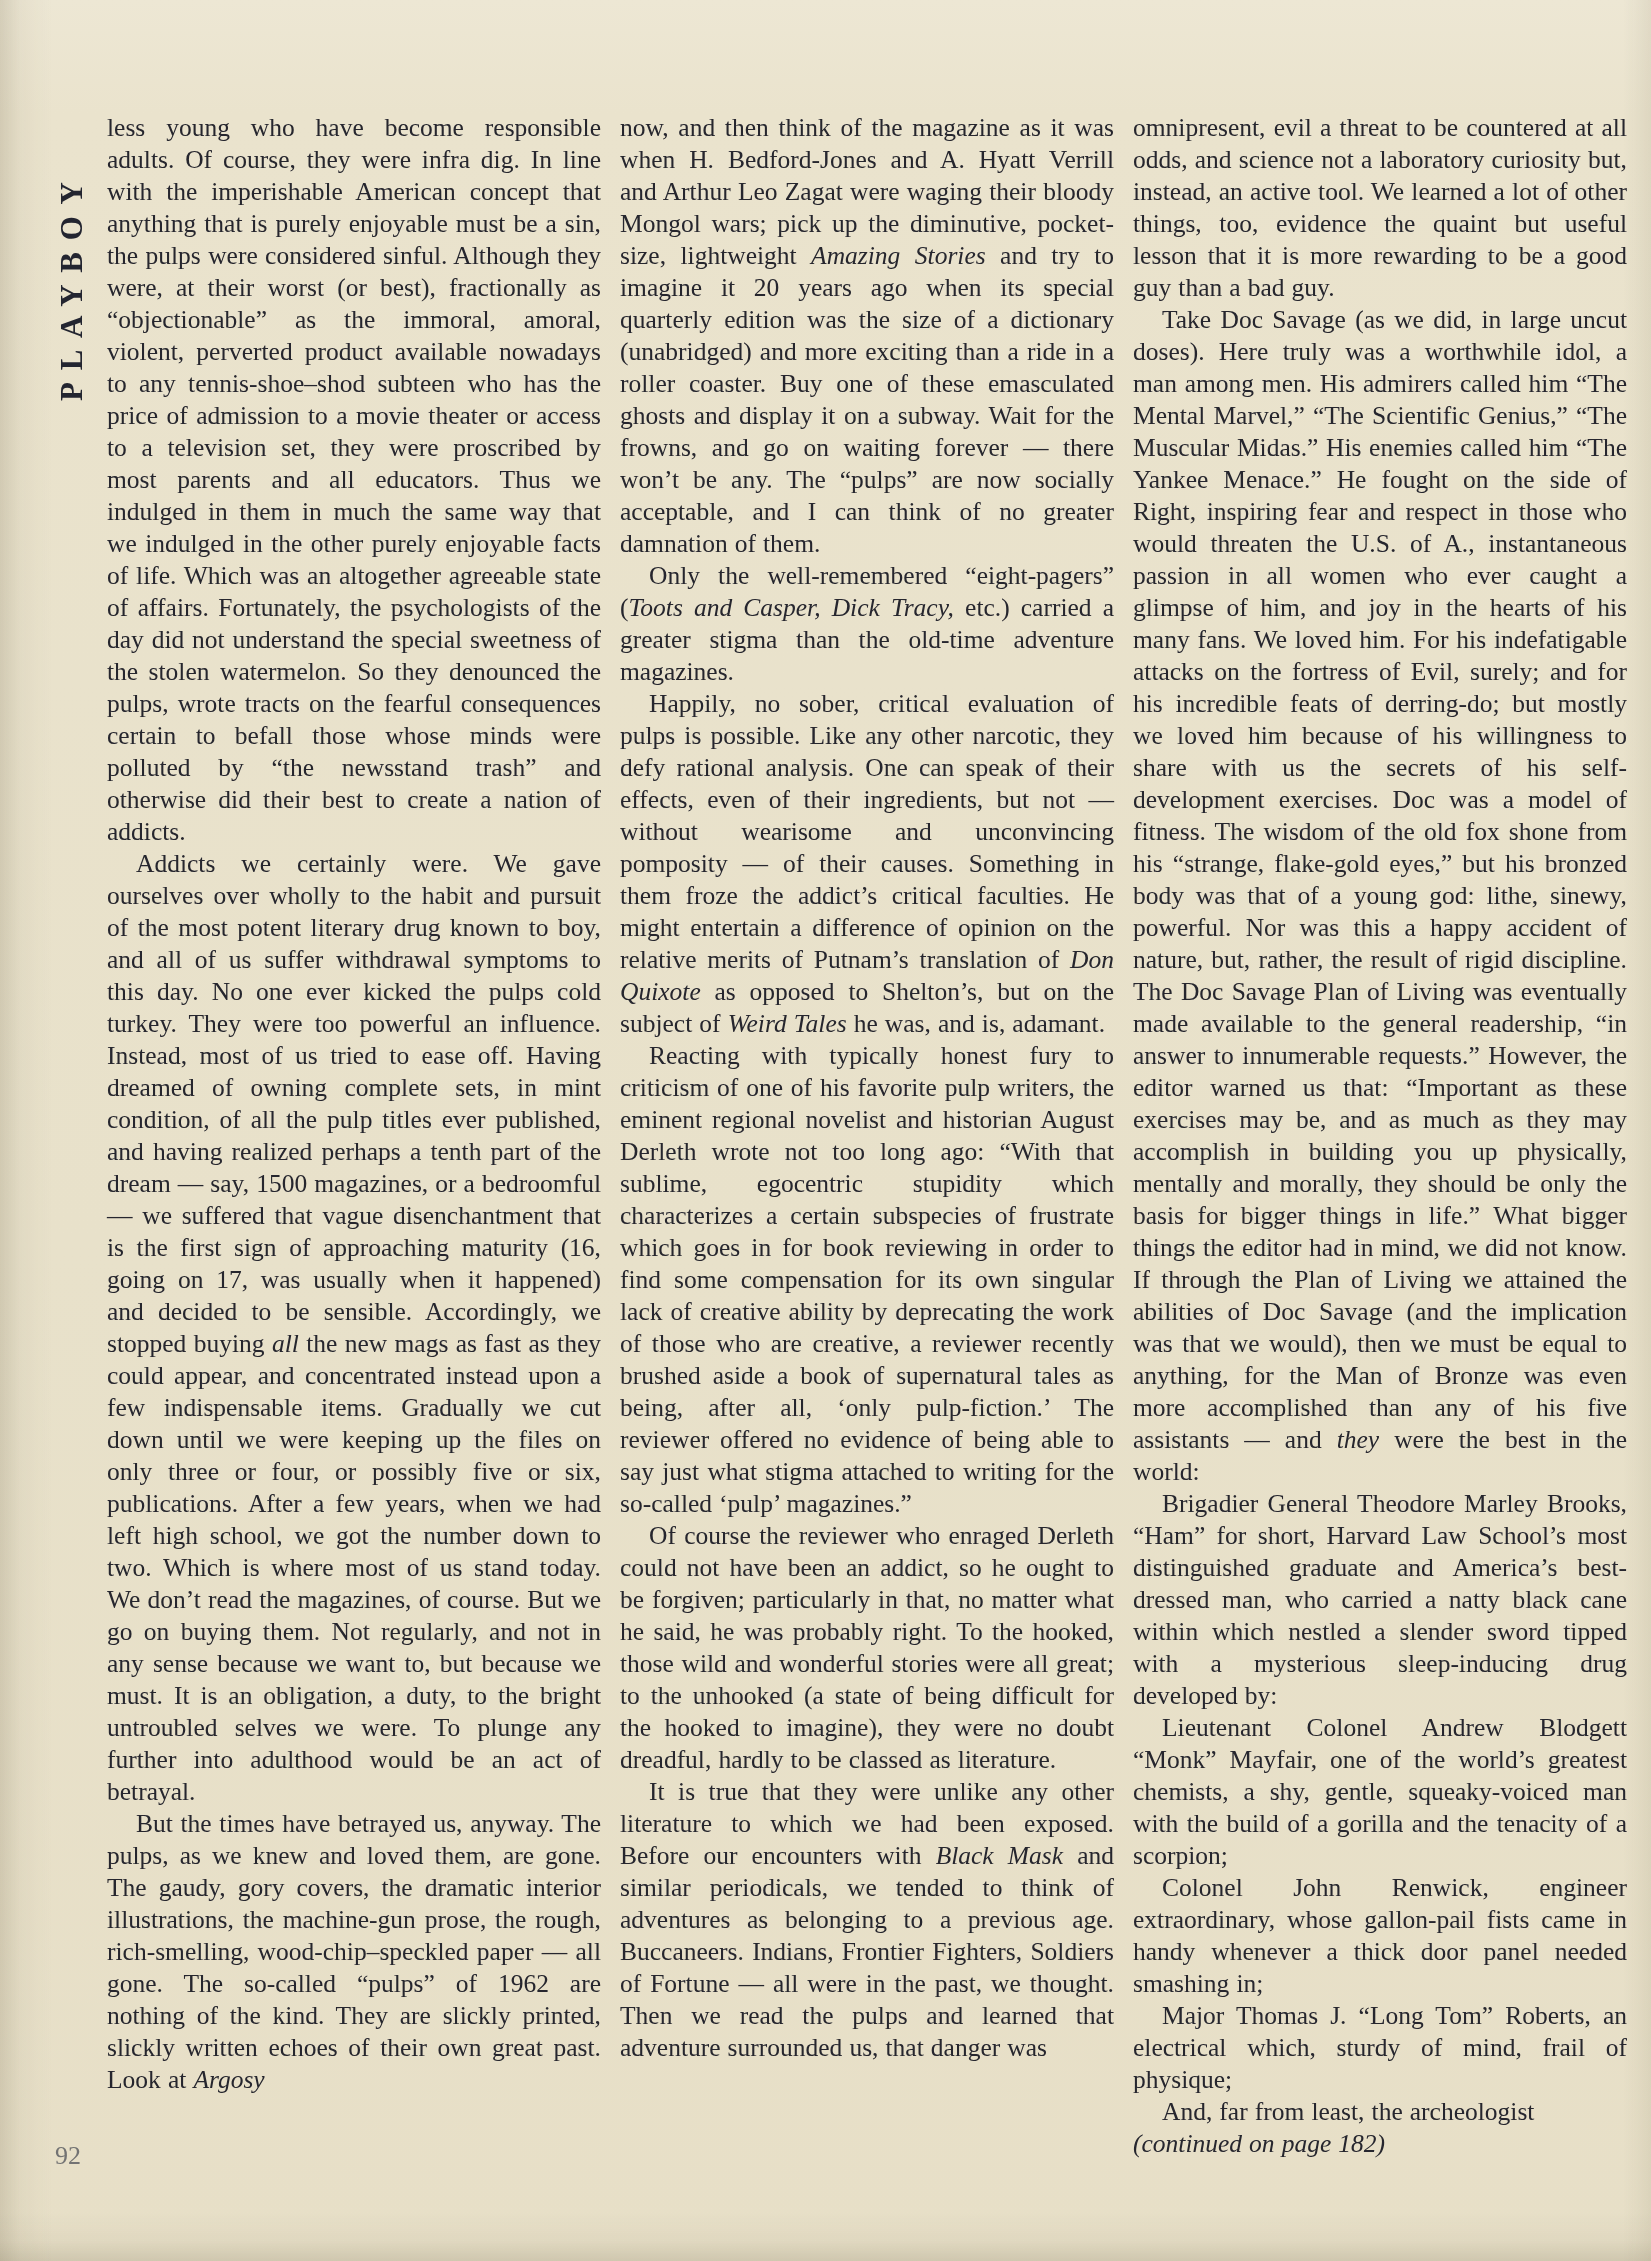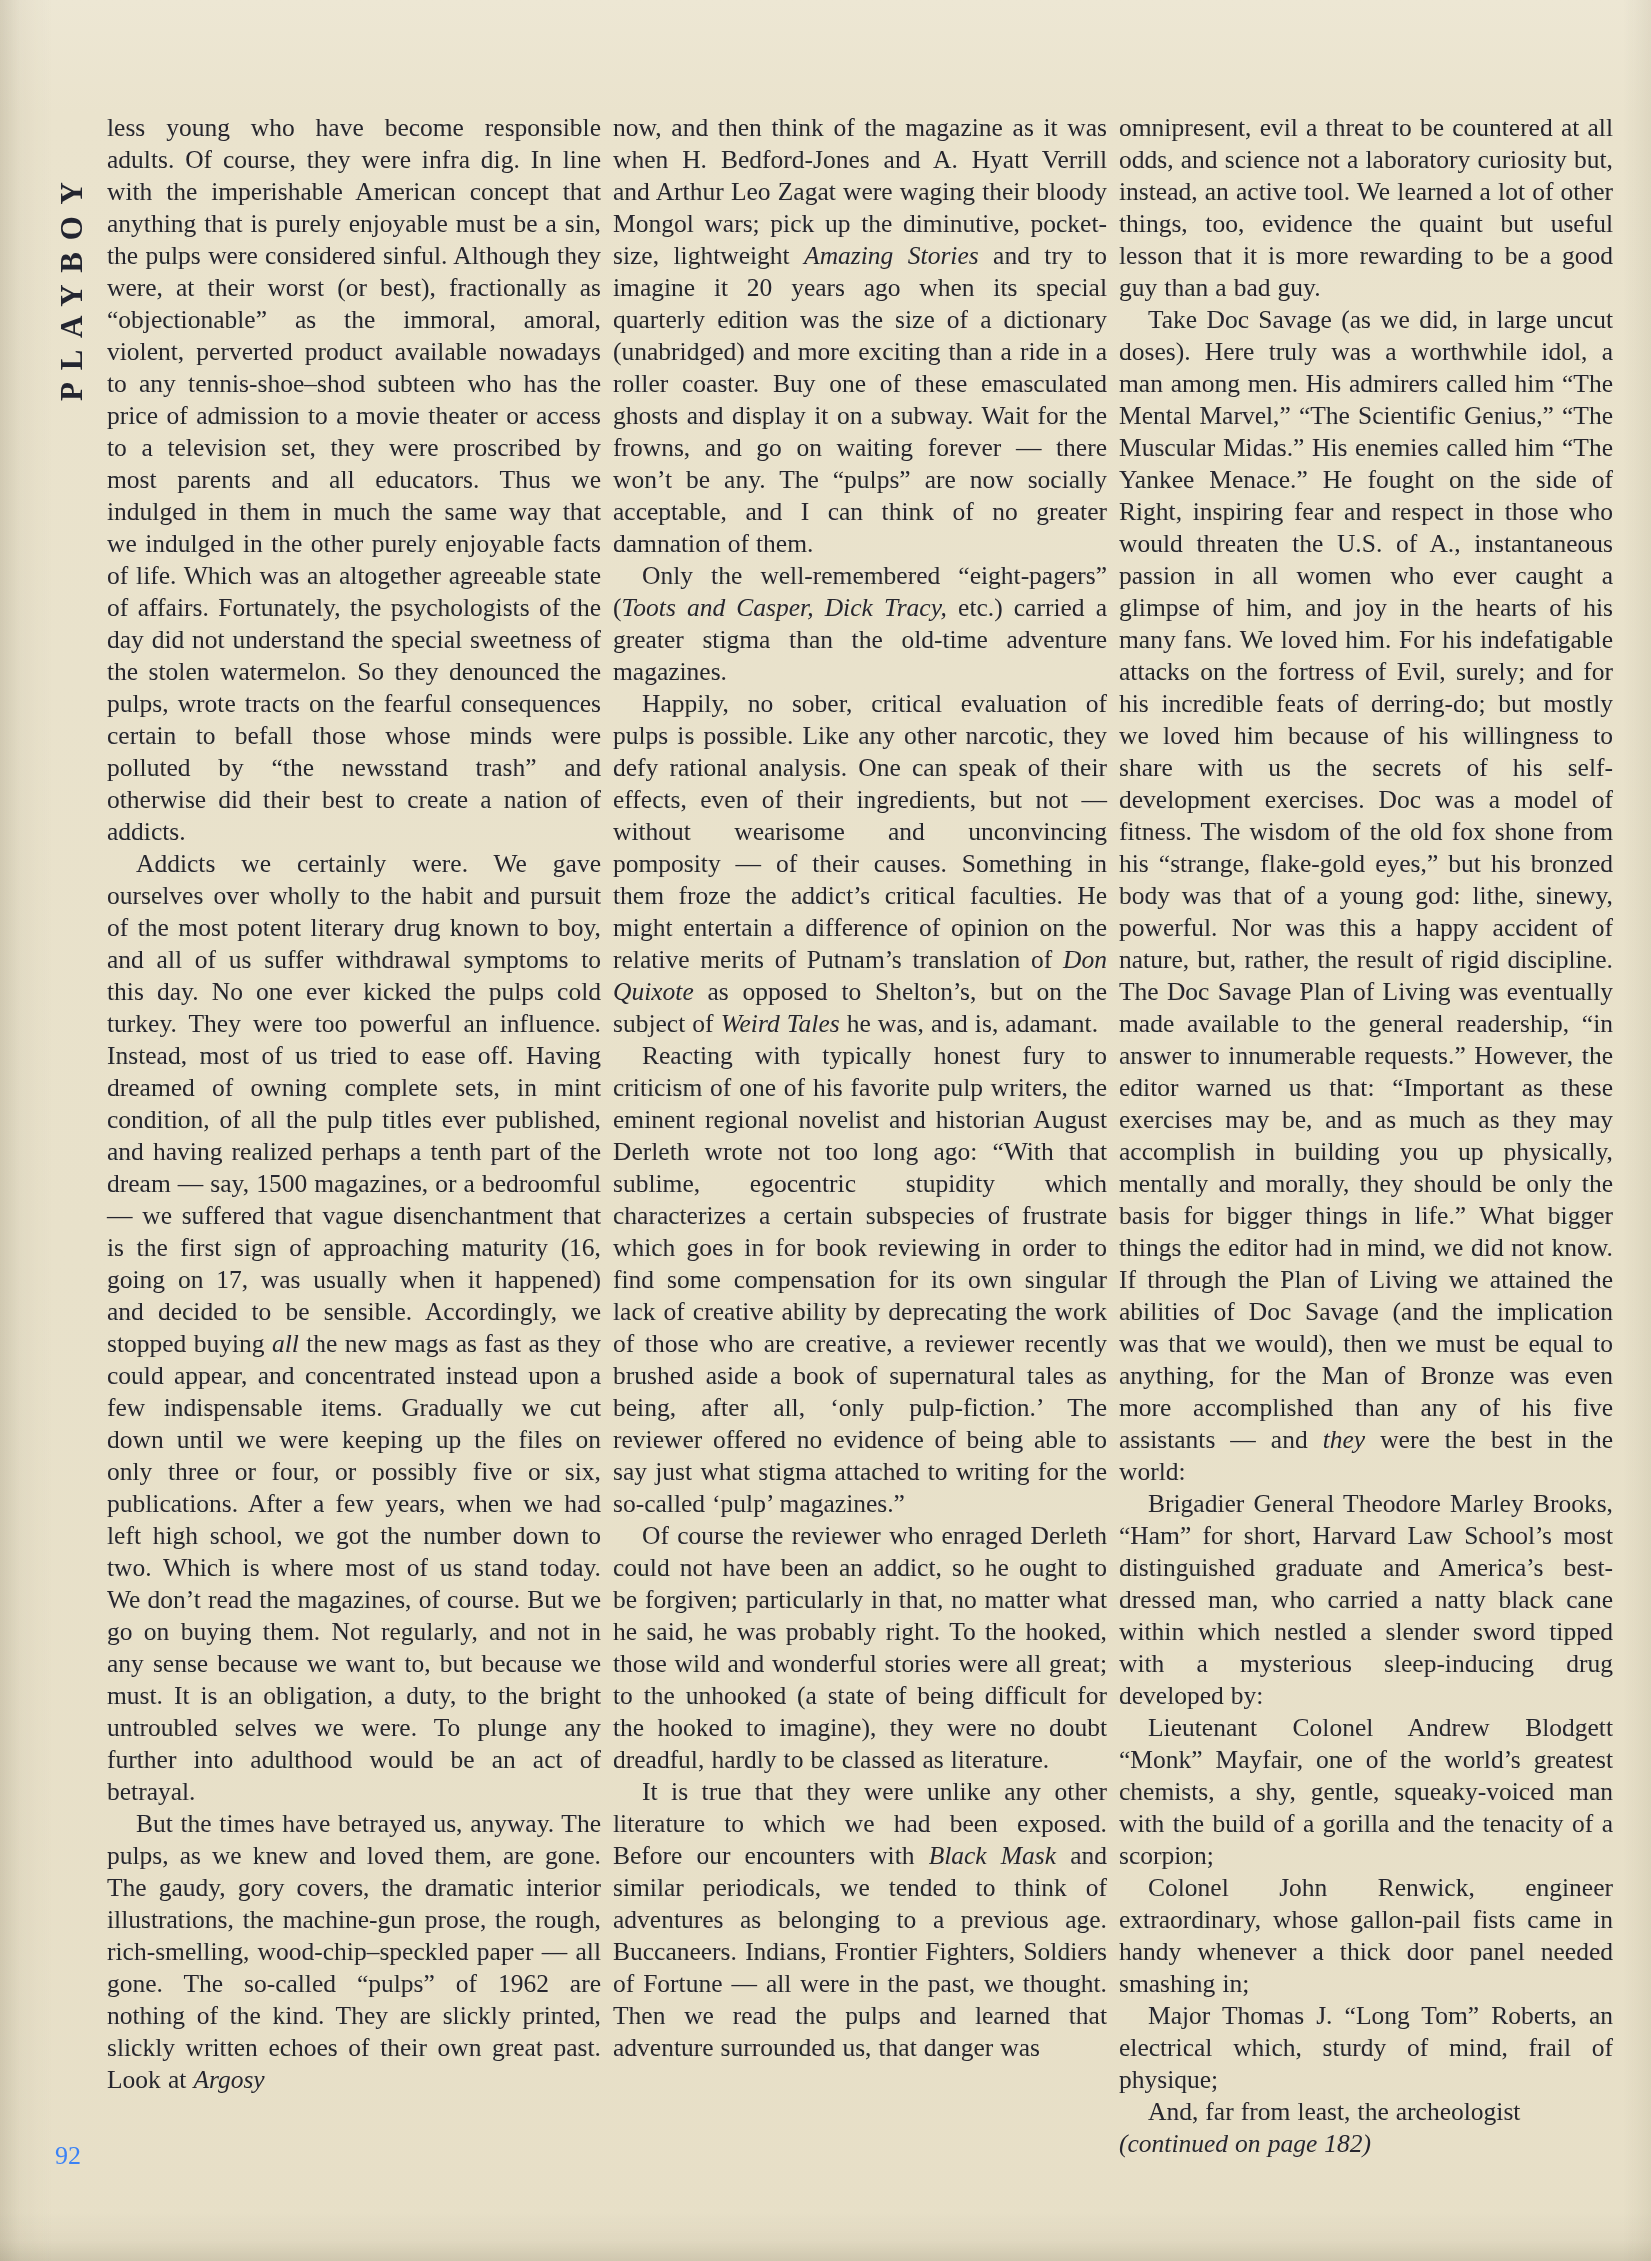--- a/index.html
+++ b/index.html
@@ -28,41 +28,41 @@
     letter-spacing: 11.7px;
     color: #232530;
     white-space: nowrap;
   }
   .columns {
     position: absolute;
     left: 107px;
     top: 112px;
     width: 1520px;
     display: flex;
-    gap: 12px;
+    gap: 19px;
   }
   .col {
     width: 494px;
     text-align: justify;
     font-size: 25.5px;
     line-height: 32px;
     hyphens: auto;
     -webkit-hyphens: auto;
     word-spacing: 0.7px;
   }
   .col p { margin: 0; }
   .col p.indent { text-indent: 29px; }
   .col p.continued { font-style: italic; }
   .it { font-style: italic; }
   .pagenum {
     position: absolute;
     left: 55px;
     top: 2141px;
     font-size: 26px;
-    color: #3b82f6;
+    color: #737373;
   }
 </style>
 </head>
 <body>
 
 <div class="spine">PLAYBOY</div>
 
 <div class="columns">
   <div class="col">
       <p class="flush"><span>less young who have become responsible adults. Of course, they were infra dig. In line with the imperishable American concept that anything that is purely enjoyable must be a sin, the pulps were considered sinful. Although they were, at their worst (or best), fractionally as “objectionable” as the immoral, amoral, violent, perverted product available nowadays to any tennis-shoe–shod subteen who has the price of admission to a movie theater or access to a television set, they were proscribed by most parents and all educators. Thus we indulged in them in much the same way that we indulged in the other purely enjoyable facts of life. Which was an altogether agreeable state of affairs. Fortunately, the psychologists of the day did not understand the special sweetness of the stolen watermelon. So they denounced the pulps, wrote tracts on the fearful consequences certain to befall those whose minds were polluted by “the newsstand trash” and otherwise did their best to create a nation of addicts.</span></p>

